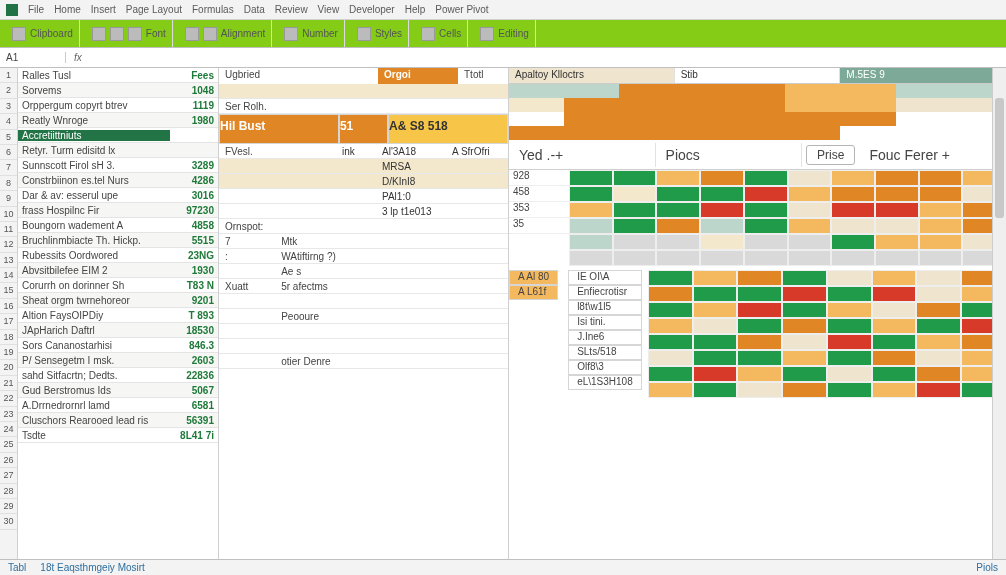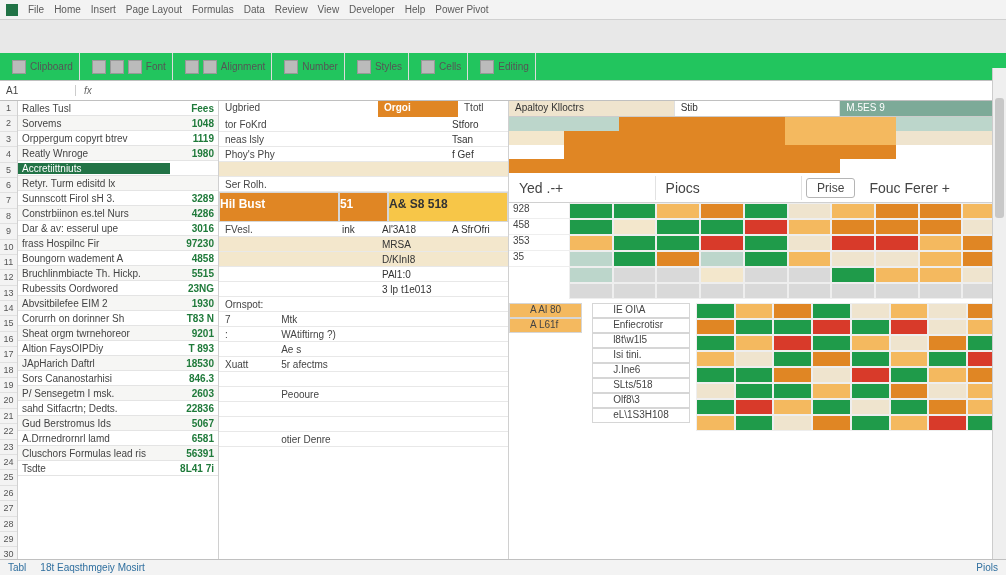--- a/index.html
+++ b/index.html
@@ -20,46 +20,45 @@
     align-items: center;
     padding: 0 6px;
     gap: 10px;
     border-bottom: 1px solid #d0d0d0;
     font-size: 10px;
     color: #5a5a5a;
   }
   .ribbon-tabs span { white-space: nowrap; }
   .ribbon-tabs .logo { width:12px; height:12px; background:#217346; }
   .ribbon-bar {
-    background: #22c55e;
+    background: #84cc16;
     height: 28px;
     display: flex;
     align-items: flex-end;
     padding: 0 6px;
     gap: 6px;
     border-bottom: 1px solid #c0c0c0;
     font-size: 10px;
     color: #555;
-    margin-top: 33px;
   }
   .ribbon-bar .group {
     display:flex; align-items:center; gap:4px;
     padding:0 6px; border-right:1px solid #dcdcdc;
     height:100%;
   }
   .ribbon-bar .ico { width:14px; height:14px; background:#bbb; border:1px solid #999; }
   .formula-bar {
     background:#fff;
     height:20px;
     display:flex;
     align-items:center;
     border-bottom:1px solid #c0c0c0;
     font-size:10px;
   }
-  .namebox { width:76px; border-right:1px solid #ccc; padding:0 6px; color:#444; }
+  .namebox { width:66px; border-right:1px solid #ccc; padding:0 6px; color:#444; }
   .fx { padding:0 8px; color:#666; font-style:italic; }
   .fx-input { flex:1; padding:0 6px; color:#555; }
   
   .sheet-body { display:flex; height:calc(575px - 20px - 28px - 20px - 16px); background:#fff; }
   .rownums {
     width:18px; background:#f3f3f3; border-right:1px solid #d0d0d0;
     display:flex; flex-direction:column; font-size:9px; color:#555;
     flex-shrink:0;
   }
   .rownums div { height:15.4px; text-align:center; border-bottom:1px solid #e0e0e0; line-height:15.4px;}
@@ -100,21 +99,21 @@
   .big-hdr { height:30px; display:flex; align-items:center; font-size:14px; color:#444; border-bottom:1px solid #d0d0d0;}
   .big-hdr .hc { flex:1; padding:4px 10px; border-right:1px solid #e2e2e2;}
   .big-hdr .btn { background:#fff; border:1px solid #b5b5b5; border-radius:3px; padding:2px 10px; font-size:12px; margin:0 4px;}
   .heat-area { display:flex;}
   .heat-left { width:60px; display:flex; flex-direction:column;}
   .heat-left div { height:16px; font-size:10px; color:#444; padding:0 4px; border-bottom:1px solid #eee;}
   .heat-grid { flex:1; display:grid; grid-template-columns: repeat(10,1fr); }
   .hcell { border:1px solid #eee; height:16px;}
   .mini-tbl { margin-top:4px; display:flex;}
   .mini-col { display:flex; flex-direction:column;}
-  .mini-cell { height:15px; font-size:10px; padding:0 20px; border:1px solid #d6d6d6; color:#444; background:#fff;}
+  .mini-cell { height:15px; font-size:10px; padding:0 8px; border:1px solid #d6d6d6; color:#444; background:#fff;}
   .mini-cell.o { background:#f4b95f;}
   .scrollbar-v { position:absolute; right:0; top:68px; bottom:16px; width:14px; background:#efefef; border-left:1px solid #ccc;}
   .scrollbar-v .thumb { position:absolute; top:30px; height:120px; left:2px; right:2px; background:#c8c8c8; border-radius:3px;}
   .status-bar {
     position:absolute; bottom:0; left:0; right:0; height:16px;
     background:#f3f3f3; border-top:1px solid #c0c0c0;
     display:flex; align-items:center; gap:14px; padding:0 8px;
     font-size:10px; color:#2f6f9f;
   }
 </style>
@@ -299,53 +298,36 @@
         </div>
         <div class="lp-row alt">
           <span class="lbl">Gud Berstromus Ids</span>
           <span class="val">5067</span>
         </div>
         <div class="lp-row">
           <span class="lbl">A.Drrnedrornrl lamd</span>
           <span class="val">6581</span>
         </div>
         <div class="lp-row alt">
-          <span class="lbl">Cluschors Formulas lead ris</span>
+          <span class="lbl">Cluschors Rearooed lead ris</span>
           <span class="val">56391</span>
         </div>
         <div class="lp-row">
           <span class="lbl">Tsdte</span>
           <span class="val">8L41 7i</span>
         </div>
       </div>
   </div>
 
   <div class="mid-panel">
     <div class="mid-head">
       <span>Ugbried</span>
       <span>Orgoi</span>
       <span>Ttotl</span>
     </div>
-    <div id="mid-rows">
-        <div class="mid-row">
-          <span class="c1">tor FoKrd</span>
-          <span class="sp"></span>
-          <span class="c2">Stforo</span>
-        </div>
-        <div class="mid-row">
-          <span class="c1">neas lsly</span>
-          <span class="sp"></span>
-          <span class="c2">Tsan</span>
-        </div>
-        <div class="mid-row">
-          <span class="c1">Phoy's Phy</span>
-          <span class="sp"></span>
-          <span class="c2">f Gef</span>
-        </div>
-      </div>
     <div class="mid-row" style="background:#f3e7cc;"></div>
     <div class="mid-row">
       <span class="c1">Ser Rolh.</span>
     </div>
     <div class="sec-row">
       <div class="sec-cell orange">Hil Bust</div>
       <div class="sec-cell orange" style="flex:0.4">51</div>
       <div class="sec-cell yellow">A&amp; S8 518</div>
     </div>
     <div id="mid-sub">

